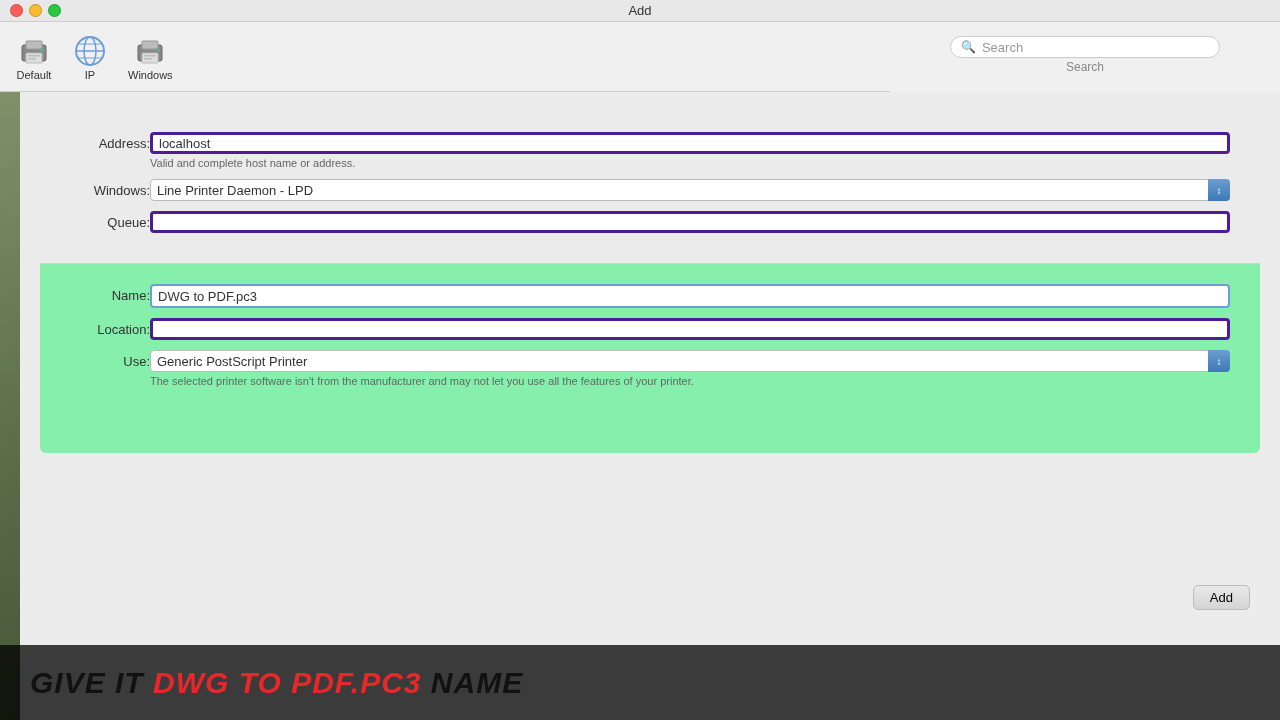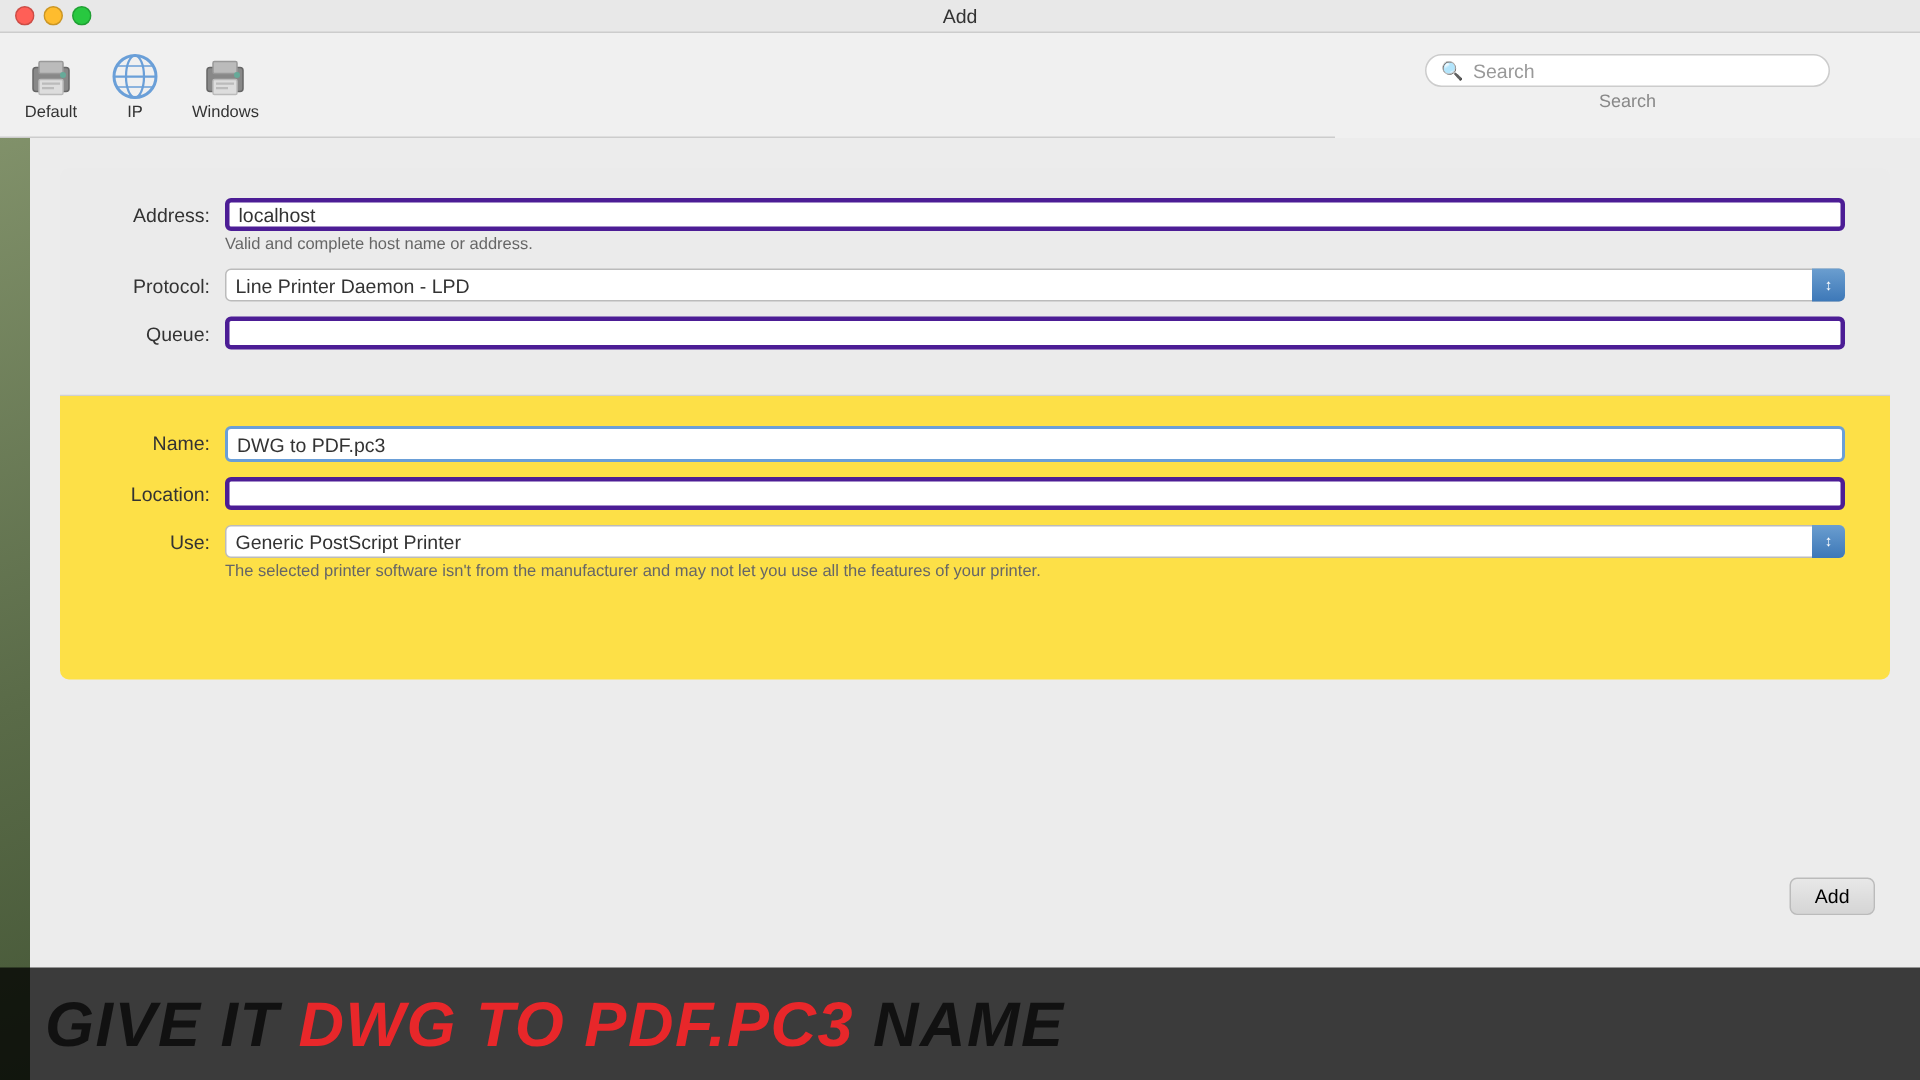--- a/index.html
+++ b/index.html
@@ -162,21 +162,20 @@
       align-items: flex-start;
       margin-bottom: 10px;
     }
 
     .form-label {
       font-size: 13px;
       color: #333;
       text-align: right;
       width: 80px;
       padding-top: 4px;
-      padding-right: 10px;
       flex-shrink: 0;
     }
 
     .form-field {
       flex: 1;
     }
 
     .text-input {
       width: 100%;
       height: 22px;
@@ -221,21 +220,21 @@
       border-radius: 0 4px 4px 0;
       display: flex;
       align-items: center;
       justify-content: center;
       color: white;
       font-size: 10px;
     }
 
     
     .section-bottom {
-      background: #fde047;
+      background: #86efac;
       padding: 20px 30px 60px 30px;
       margin: 0 20px;
       border-radius: 0 0 6px 6px;
     }
 
     .name-input-active {
       width: 100%;
       height: 24px;
       border: 2px solid #6a9fd8;
       border-radius: 4px;
@@ -266,21 +265,21 @@
       left: 0;
       right: 0;
       height: 75px;
       background: rgba(0,0,0,0.75);
       display: flex;
       align-items: center;
       padding: 0 30px;
     }
 
     .banner-text {
-      font-size: 42px;
+      font-size: 30px;
       font-weight: 900;
       font-style: italic;
       text-transform: uppercase;
       letter-spacing: 1px;
       text-align: center;
     }
 
     .banner-black { color: #111; }
     .banner-red { color: #e8272a; }
 
@@ -359,21 +358,21 @@
 
     <div class="form-row">
       <span class="form-label">Address:</span>
       <div class="form-field">
         <input type="text" class="text-input" value="localhost" style="">
         <div class="hint-text">Valid and complete host name or address.</div>
       </div>
     </div>
 
     <div class="form-row">
-      <span class="form-label">Protocol:</span>
+      <span class="form-label">Windows:</span>
       <div class="form-field">
         <div class="select-wrapper">
           <select class="select-input">
             <option>Line Printer Daemon - LPD</option>
           </select>
           <div class="select-arrow">↕</div>
         </div>
       </div>
     </div>
 

